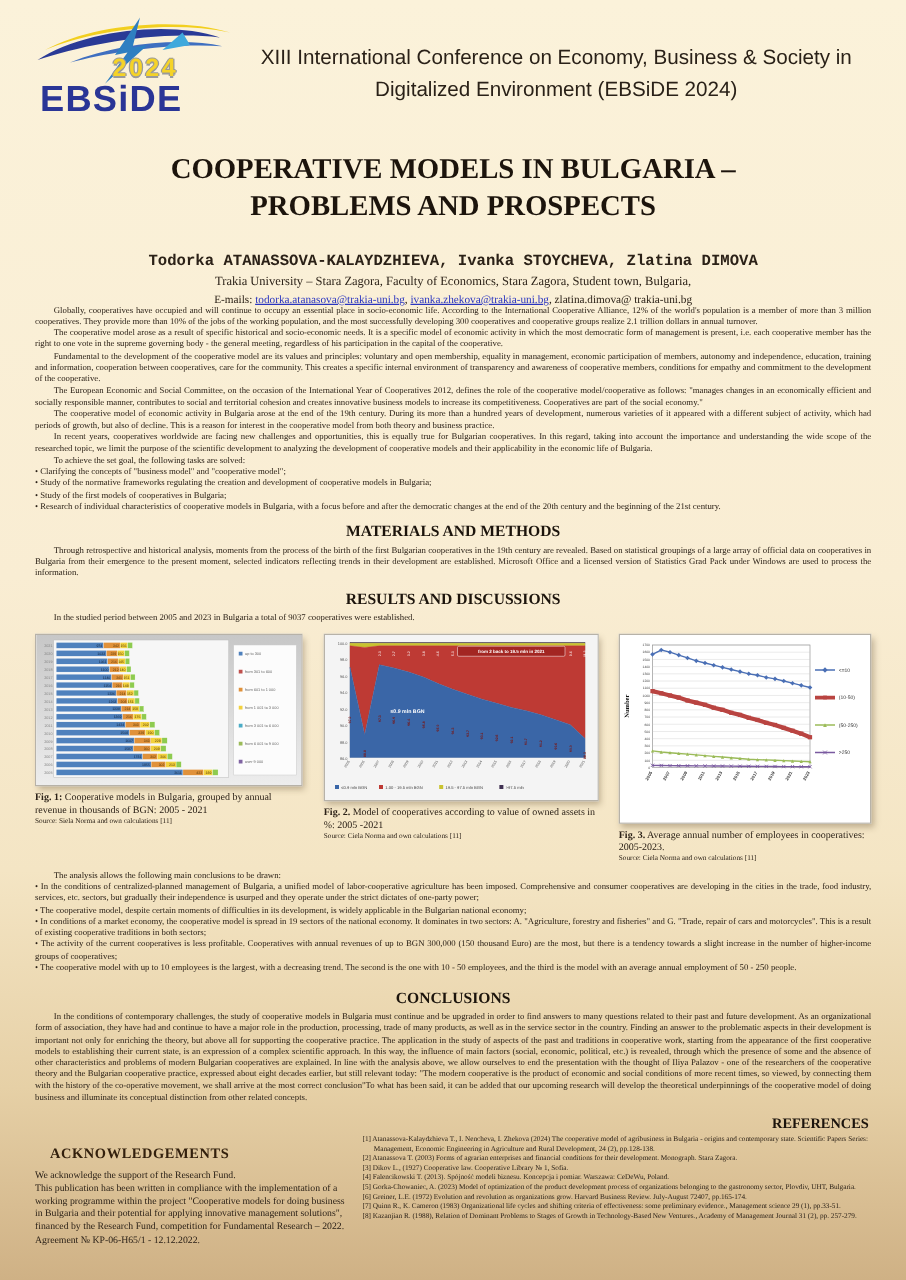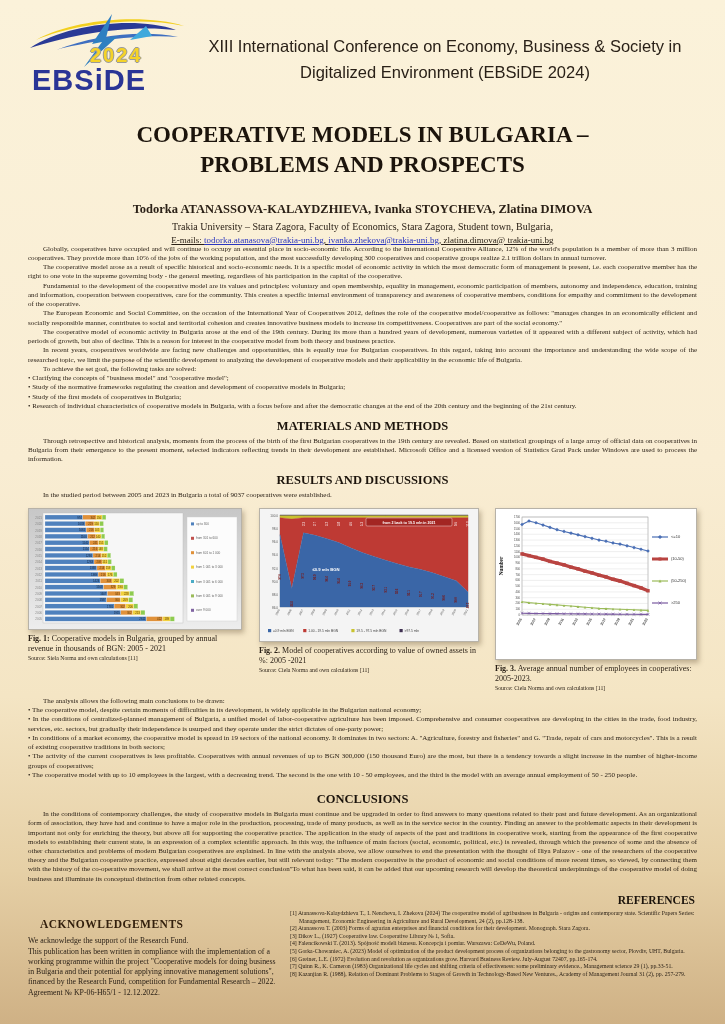--- a/index.html
+++ b/index.html
@@ -13,23 +13,23 @@
   .logo-name{font-family:"Liberation Sans",sans-serif;font-weight:bold;font-size:29px;
              color:#2a3596;letter-spacing:1px;position:absolute;left:6px;top:56px;line-height:1;}
   .logo-year{position:absolute;left:64px;top:34px;font-family:"Liberation Sans",sans-serif;
              font-weight:bold;font-size:20px;color:#f5d327;letter-spacing:2px;
              text-shadow:-1px 0 #9a9a9a,1px 0 #9a9a9a,0 -1px #9a9a9a,0 1px #9a9a9a;}
   .conf-title{flex:1;text-align:center;font-family:"Liberation Sans",sans-serif;
               font-size:16.5px;line-height:1.55;color:#2a2118;padding:4px 6px 0 2px;}
   
   .main-title{text-align:center;font-weight:bold;font-size:23px;line-height:1.3;margin-top:14px;
               white-space:pre-line;color:#1c140c;}
-  .authors{text-align:center;font-weight:bold;font-size:12.5px;margin-top:22px;}
+  .authors{text-align:center;font-weight:bold;font-size:12.5px;margin-top:22px;font-family:Liberation Mono, monospace;}
   .affil{text-align:center;font-size:10px;margin-top:4px;}
-  .emails{text-align:center;font-size:9px;margin-top:3px;text-decoration:underline;}
+  .emails{text-align:center;font-size:9px;margin-top:3px;}
   .emails a{color:#2a35c0;}
   .keywords{text-align:center;font-size:9px;margin-top:14px;}
   .sec-h{text-align:center;font-weight:bold;font-size:12.5px;margin:8px 0 3px 0;color:#1c140c;}
   .body-text{padding:0 28px;font-size:7px;line-height:1.32;text-align:justify;}
   .body-text .para{text-indent:15px;}
   .body-text .nofirst{text-indent:0;}
   
   .figrow{display:flex;gap:16px;padding:0 28px;margin-top:8px;align-items:flex-start;}
   .figpanel svg{display:block;background:#fff;border:1px solid #b7b2a8;box-shadow:2px 3px 5px rgba(90,70,40,.35);}
   .figcap{font-size:8px;line-height:1.25;margin-top:4px;}
@@ -504,22 +504,22 @@
           <line x1="162.5" y1="95.5" x2="165.5" y2="92.5" stroke="#7a5aa0" stroke-width="0.7"></line>
           <text x="175" y="95.4" font-size="4" fill="#333" text-anchor="start" font-family="Liberation Sans, sans-serif">&gt;250</text>
         </svg>
       <div class="figcap"><b>Fig. 3.</b><span> Average annual number of employees in cooperatives: 2005-2023.</span></div>
       <div class="figsrc">Source: Ciela Norma and own calculations [11]</div>
     </div>
   </div>
 
   <div class="body-text" style="margin-top:6px;">
       <div class="para">The analysis allows the following main conclusions to be drawn:</div>
+      <div class="para nofirst">• In the conditions of centralized-planned management of Bulgaria, a unified model of labor-cooperative agriculture has been imposed. Comprehensive and consumer cooperatives are developing in the cities in the trade, food industry, services, etc. sectors, but gradually their independence is usurped and they operate under the strict dictates of one-party power;</div>
       <div class="para nofirst">• The cooperative model, despite certain moments of difficulties in its development, is widely applicable in the Bulgarian national economy;</div>
-      <div class="para nofirst">• In the conditions of centralized-planned management of Bulgaria, a unified model of labor-cooperative agriculture has been imposed. Comprehensive and consumer cooperatives are developing in the cities in the trade, food industry, services, etc. sectors, but gradually their independence is usurped and they operate under the strict dictates of one-party power;</div>
       <div class="para nofirst">• In conditions of a market economy, the cooperative model is spread in 19 sectors of the national economy. It dominates in two sectors: A. "Agriculture, forestry and fisheries" and G. "Trade, repair of cars and motorcycles". This is a result of existing cooperative traditions in both sectors;</div>
       <div class="para nofirst">• The activity of the current cooperatives is less profitable. Cooperatives with annual revenues of up to BGN 300,000 (150 thousand Euro) are the most, but there is a tendency towards a slight increase in the number of higher-income groups of cooperatives;</div>
       <div class="para nofirst">• The cooperative model with up to 10 employees is the largest, with a decreasing trend. The second is the one with 10 - 50 employees, and the third is the model with an average annual employment of 50 - 250 people.</div>
     </div>
 
   <div class="sec-h" style="margin-top:12px;">CONCLUSIONS</div>
   <div class="body-text">
       <div class="para">In the conditions of contemporary challenges, the study of cooperative models in Bulgaria must continue and be upgraded in order to find answers to many questions related to their past and future development. As an organizational form of association, they have had and continue to have a major role in the production, processing, trade of many products, as well as in the service sector in the country. Finding an answer to the problematic aspects in their development is important not only for enriching the theory, but above all for supporting the cooperative practice. The application in the study of aspects of the past and traditions in cooperative work, starting from the appearance of the first cooperative models to establishing their current state, is an expression of a complex scientific approach. In this way, the influence of main factors (social, economic, political, etc.) is revealed, through which the presence of some and the absence of other characteristics and problems of modern Bulgarian cooperatives are explained. In line with the analysis above, we allow ourselves to end the presentation with the thought of Iliya Palazov - one of the researchers of the cooperative theory and the Bulgarian cooperative practice, expressed about eight decades earlier, but still relevant today: "The modern cooperative is the product of economic and social conditions of more recent times, so viewed, by connecting them with the history of the co-operative movement, we shall arrive at the most correct conclusion"To what has been said, it can be added that our upcoming research will develop the theoretical underpinnings of the cooperative model of doing business and illuminate its conceptual distinction from other related concepts.</div>
     </div>
 

